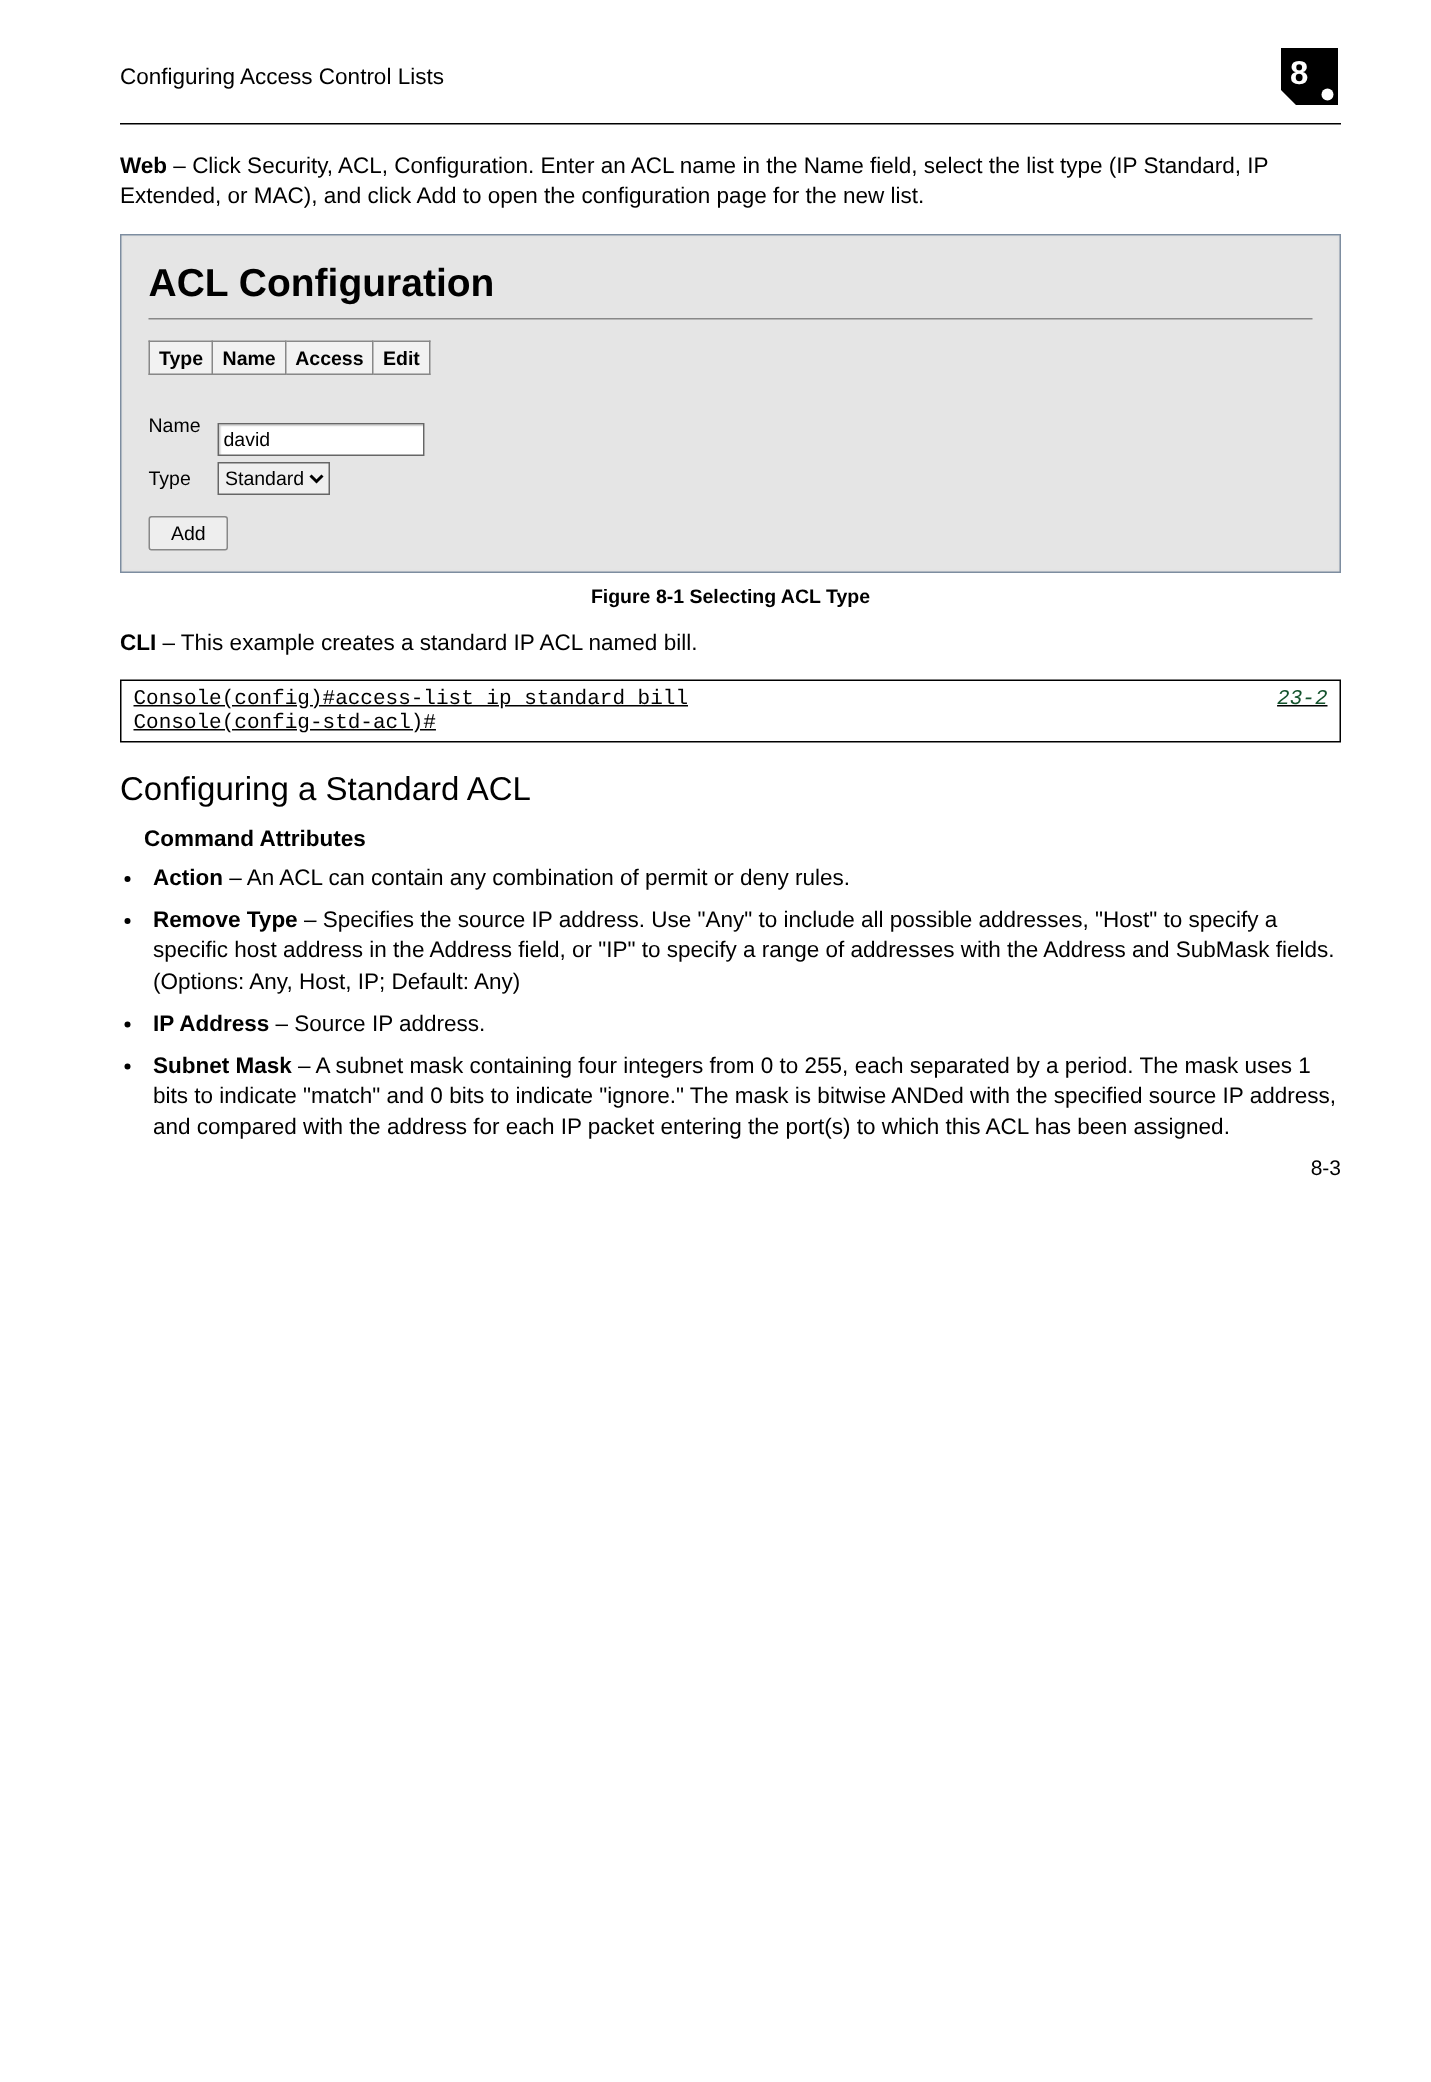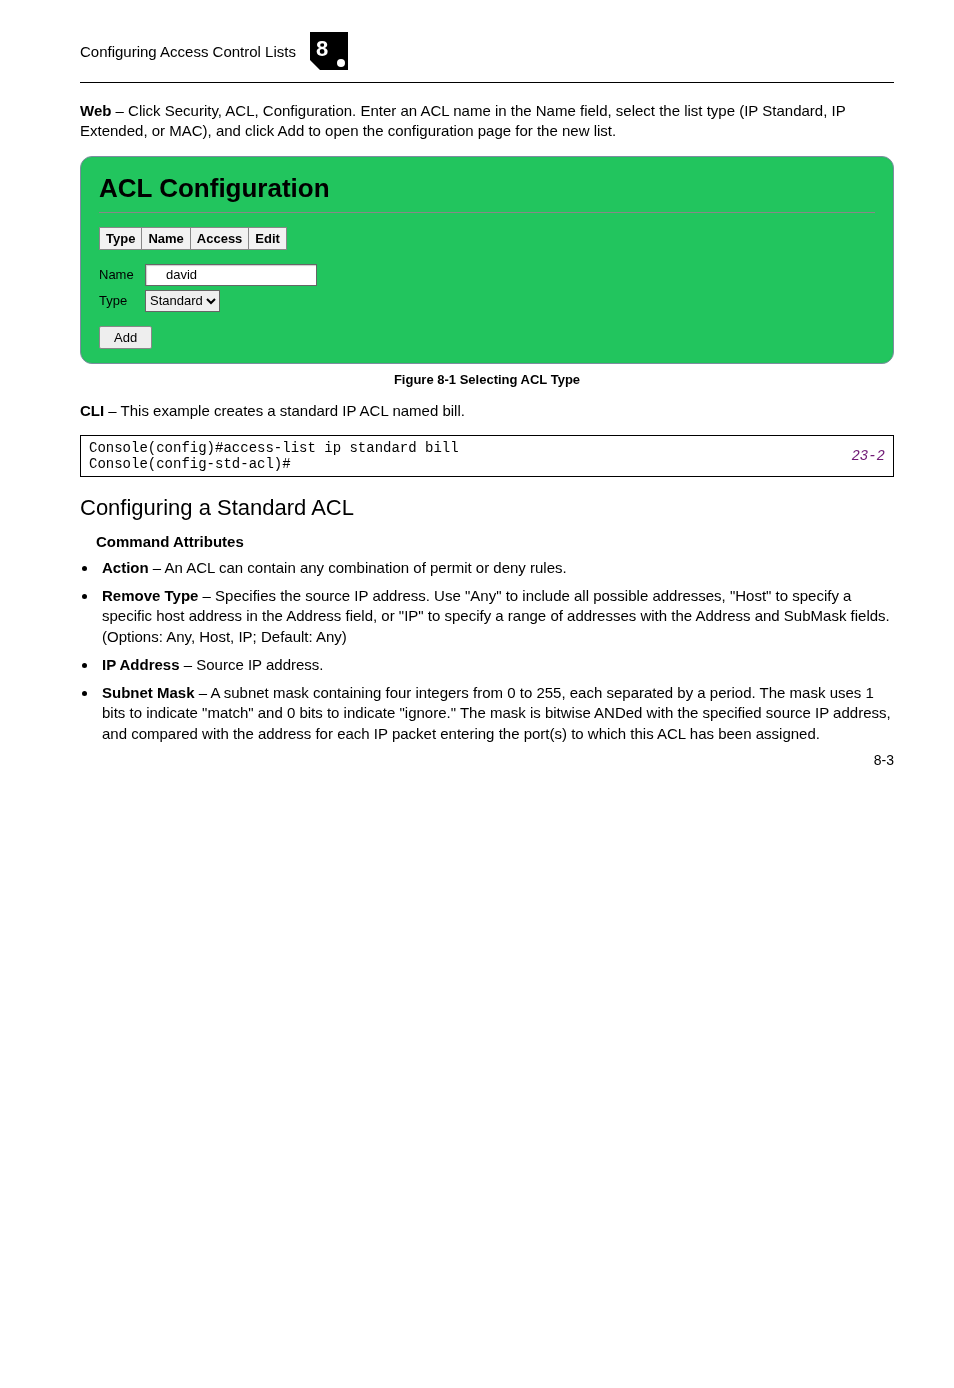--- a/index.html
+++ b/index.html
@@ -9,21 +9,21 @@
     background: #fff;
     color: #000;
     width: 954px;
   }
   .page {
     padding: 30px 60px 30px 80px;
     box-sizing: border-box;
   }
   .header-row {
     display: flex;
-    justify-content: flex-start;
+    justify-content: space-between;
     align-items: center;
     margin-bottom: 20px;
   }
   .header-title {
     font-size: 15px;
     margin-right: 12px;
   }
   .chapter-badge {
     width: 42px;
     height: 42px;
@@ -45,22 +45,22 @@
   p.body {
     font-size: 15px;
     line-height: 1.35;
     margin: 0 0 14px 0;
   }
   .term { font-weight: bold; }
   .screenshot {
     border: 1px solid #7d8da0;
     padding: 12px 18px 14px 18px;
     margin: 8px 0 6px 0;
-    background: #22c55e;
-    border-radius: 12px;
+    background: #e5e5e5;
+    border-radius: 0;
     box-shadow: inset 0 0 2px rgba(0,0,0,0.05);
   }
   .screenshot h2 {
     font-family: Arial, sans-serif;
     font-size: 26px;
     font-weight: bold;
     margin: 4px 0 8px 0;
   }
   .screenshot hr {
     border: none;
@@ -83,26 +83,27 @@
     display: flex;
     align-items: center;
     margin-bottom: 4px;
     font-family: Verdana, Arial, sans-serif;
     font-size: 13px;
   }
   .form-row .lbl { width: 46px; }
   .form-row input[type=text] {
     border: 1px solid #666;
     box-shadow: inset 1px 1px 1px rgba(0,0,0,0.2);
-    padding: 1px 20px;
+    padding: 1px 3px;
     font-size: 13px;
     font-family: Verdana, Arial, sans-serif;
     width: 130px;
     height: 18px;
     box-sizing: content-box;
+    margin-top: 18px;
   }
   .form-row select {
     border: 1px solid #666;
     font-size: 13px;
     font-family: Verdana, Arial, sans-serif;
     height: 22px;
     background: #efefef;
   }
   .btn {
     border: 1px solid #888;
@@ -120,31 +121,32 @@
     font-size: 13px;
     margin: 8px 0 14px 0;
   }
   .cli-box {
     border: 1px solid #000;
     padding: 4px 8px;
     font-family: "Courier New", monospace;
     font-size: 14px;
     display: flex;
     justify-content: space-between;
-    align-items: center;
+    align-items: flex-start;
     margin-bottom: 18px;
+    text-decoration: underline;
   }
   .cli-box pre {
     margin: 0;
     font-family: inherit;
     white-space: pre;
   }
   .cli-ref {
     font-style: italic;
-    color: #701a75;
+    color: #14532d;
     font-family: "Courier New", monospace;
     font-size: 14px;
     padding-left: 20px;
     white-space: nowrap;
   }
   h2.section {
     font-size: 22px;
     font-weight: normal;
     margin: 0 0 12px 0;
   }

